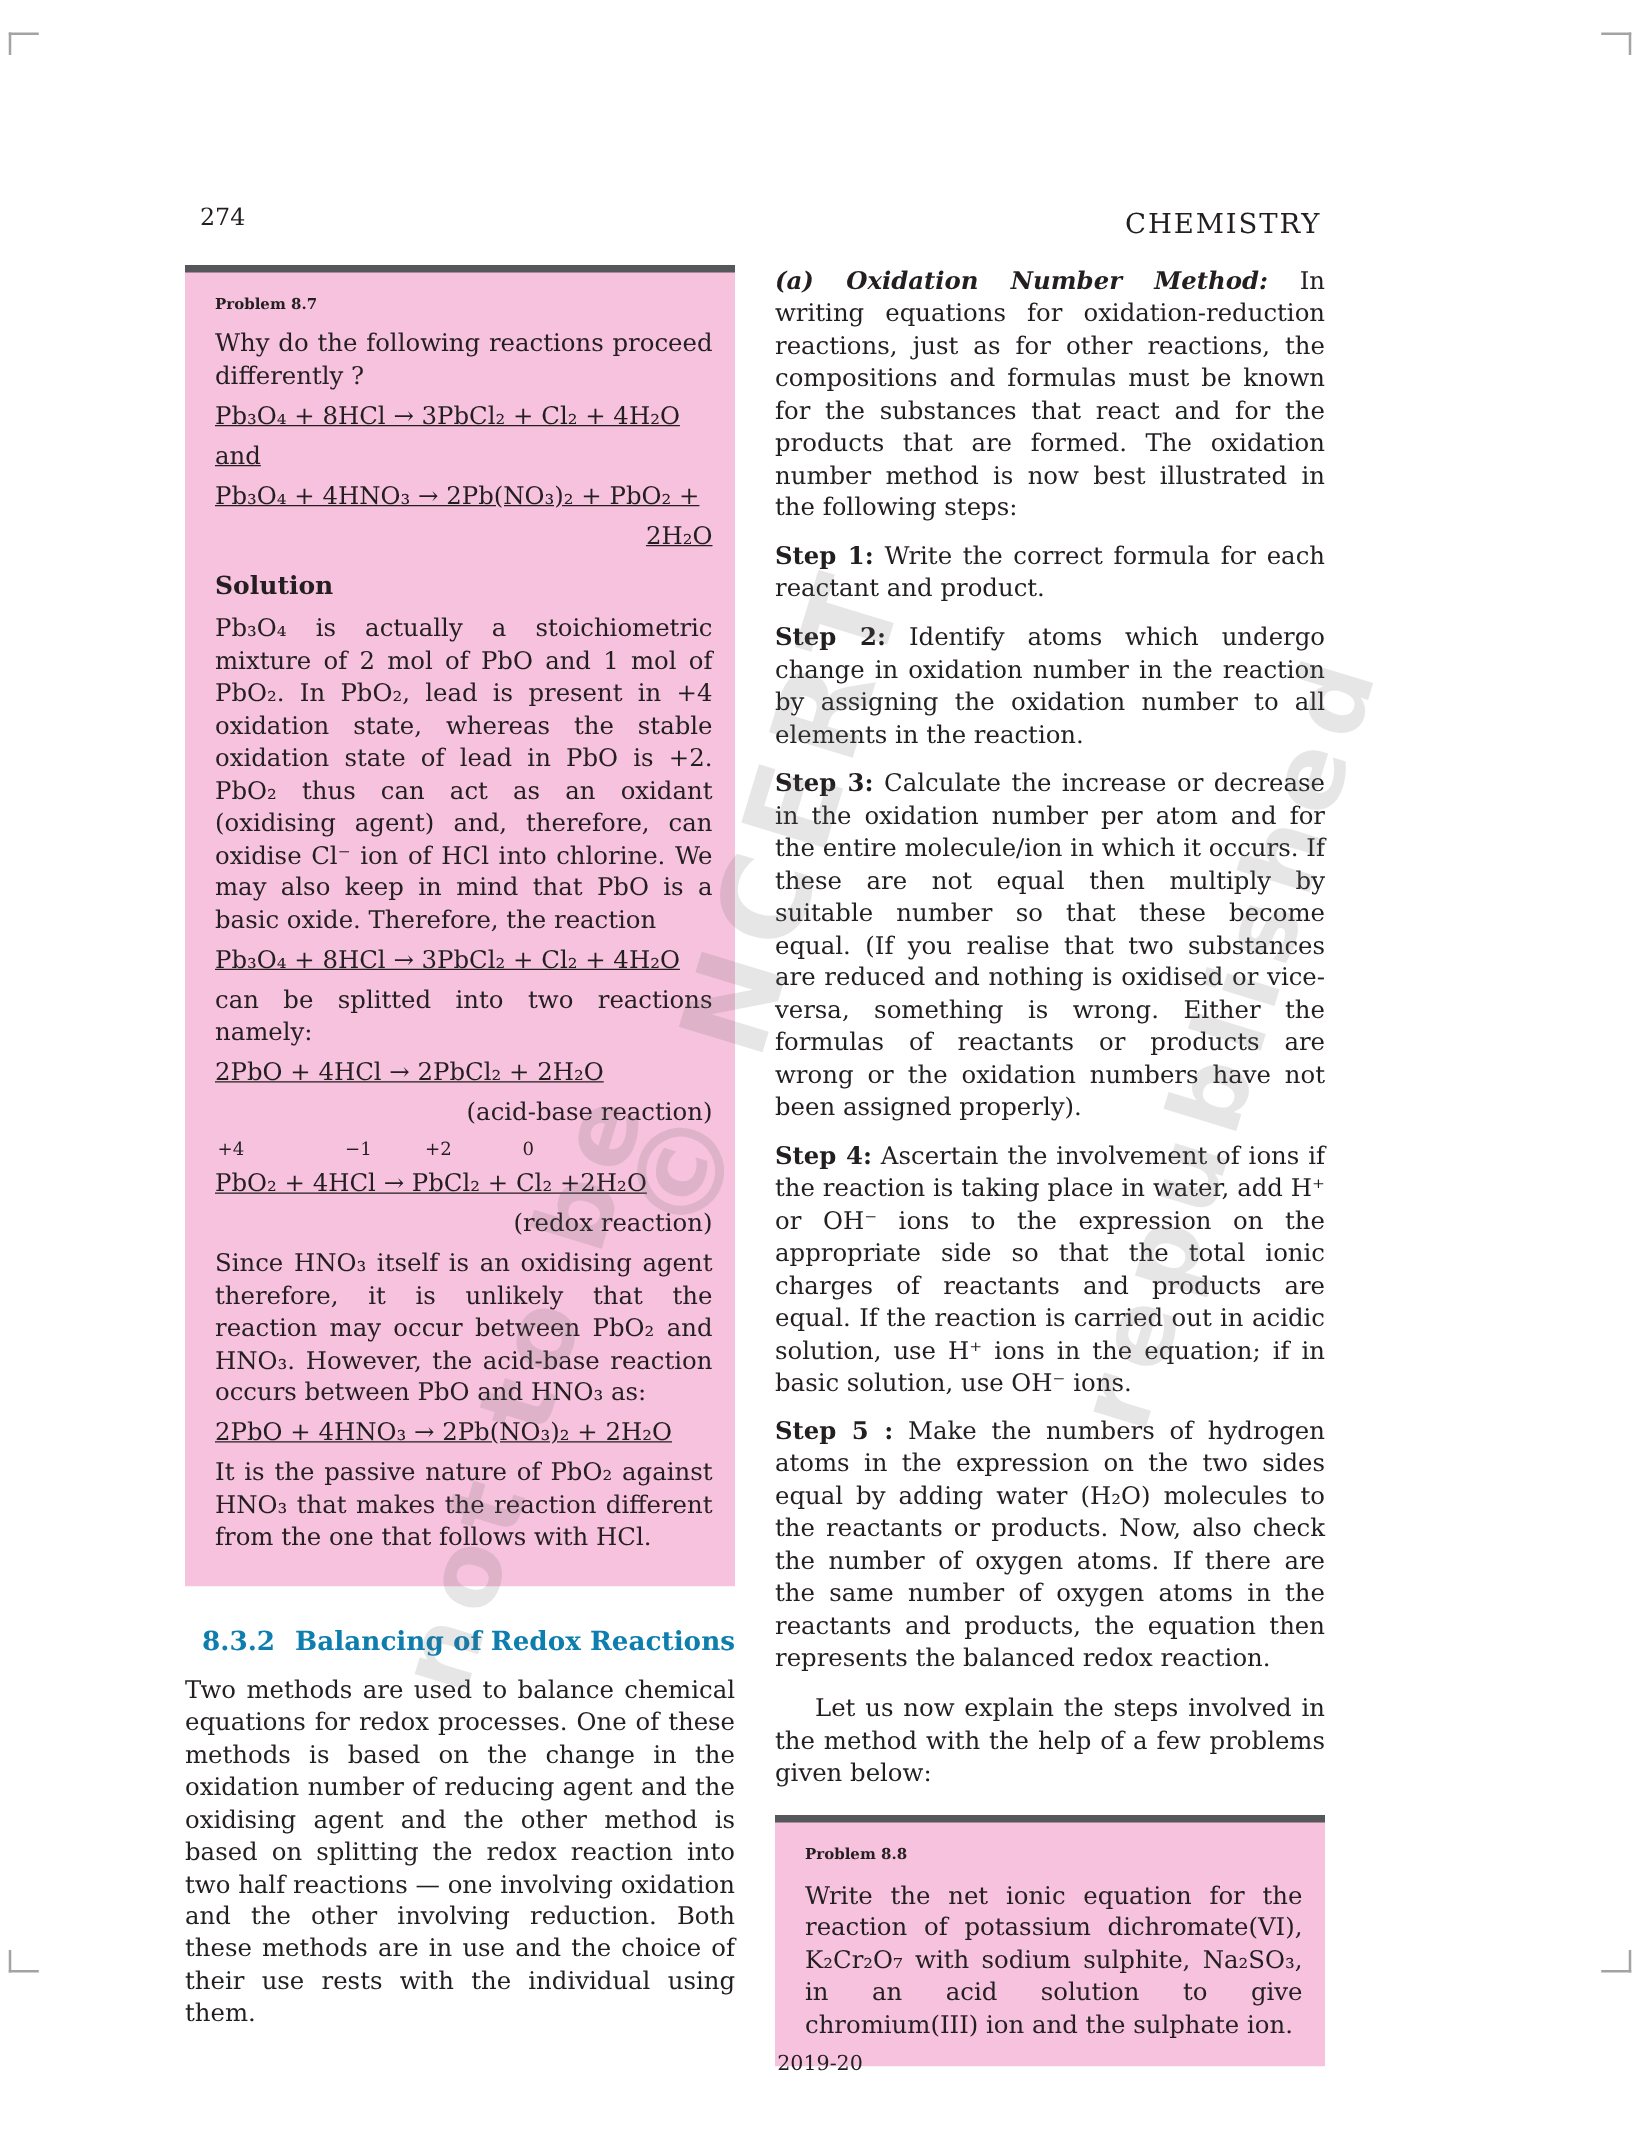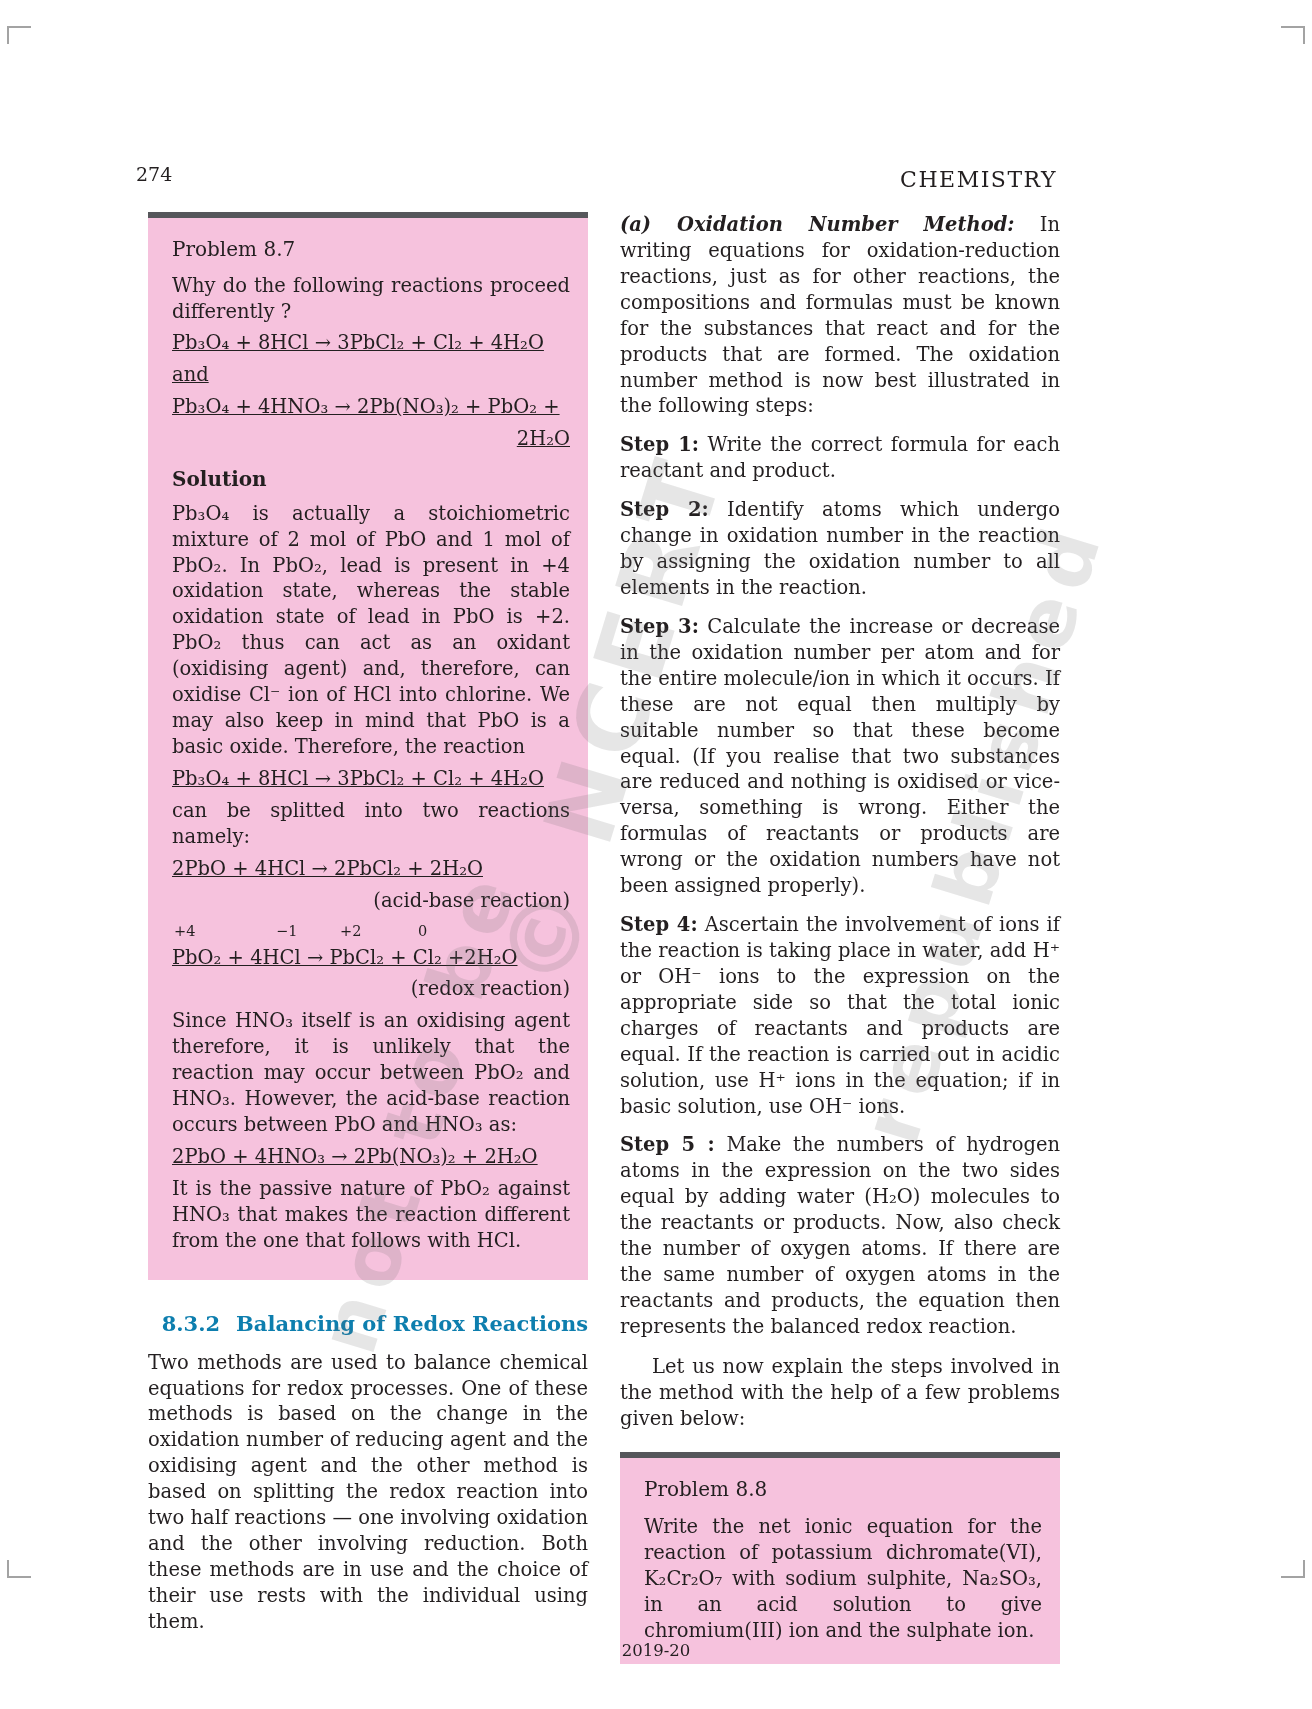--- a/index.html
+++ b/index.html
@@ -13,34 +13,34 @@
     line-height:1.33;
     overflow:hidden;
   }
   
   .crop{position:absolute;width:22px;height:16px;border:0 solid #a3a3a3;}
   .crop.tl{left:7px;top:26px;border-left-width:2px;border-top-width:2px;}
   .crop.tr{right:7px;top:26px;border-right-width:2px;border-top-width:2px;}
   .crop.bl{left:7px;top:1560px;border-left-width:2px;border-bottom-width:2px;}
   .crop.br{right:7px;top:1560px;border-right-width:2px;border-bottom-width:2px;}
 
-  .pagenum{position:absolute;left:136px;top:162px;font-size:19px;}
+  .pagenum{position:absolute;left:160px;top:162px;font-size:19px;}
   .runhead{position:absolute;right:255px;top:165px;font-size:22px;letter-spacing:1.5px;}
 
   .col{position:absolute;top:212px;width:440px;}
   .leftcol{left:148px;}
   .rightcol{left:620px;}
 
   .problem-box{
     background:var(--box-pink,#f6c2dd);
     border-top:6px solid var(--bar-gray,#56575b);
     padding:12px 18px 20px 24px;
     box-sizing:border-box;
   }
-  .problem-title{font-size:20px;font-weight:normal;margin:6px 0 10px;}
+  .problem-title{font-size:12px;font-weight:bold;margin:6px 0 10px;}
   .solution-label{font-size:20px;font-weight:bold;margin:14px 0 8px;}
   .problem-box p{margin:6px 0;}
   .just{text-align:justify;}
   .eq{margin:6px 0;text-decoration:underline;}
   .eq.alignright{text-align:right;margin-top:0;}
   .eq-note{text-align:right;margin:2px 0 6px;}
   .oxline{position:relative;height:17px;font-size:14.5px;margin-top:10px;line-height:1;}
   .oxline span{position:absolute;top:0;}
 
   .section-heading{

